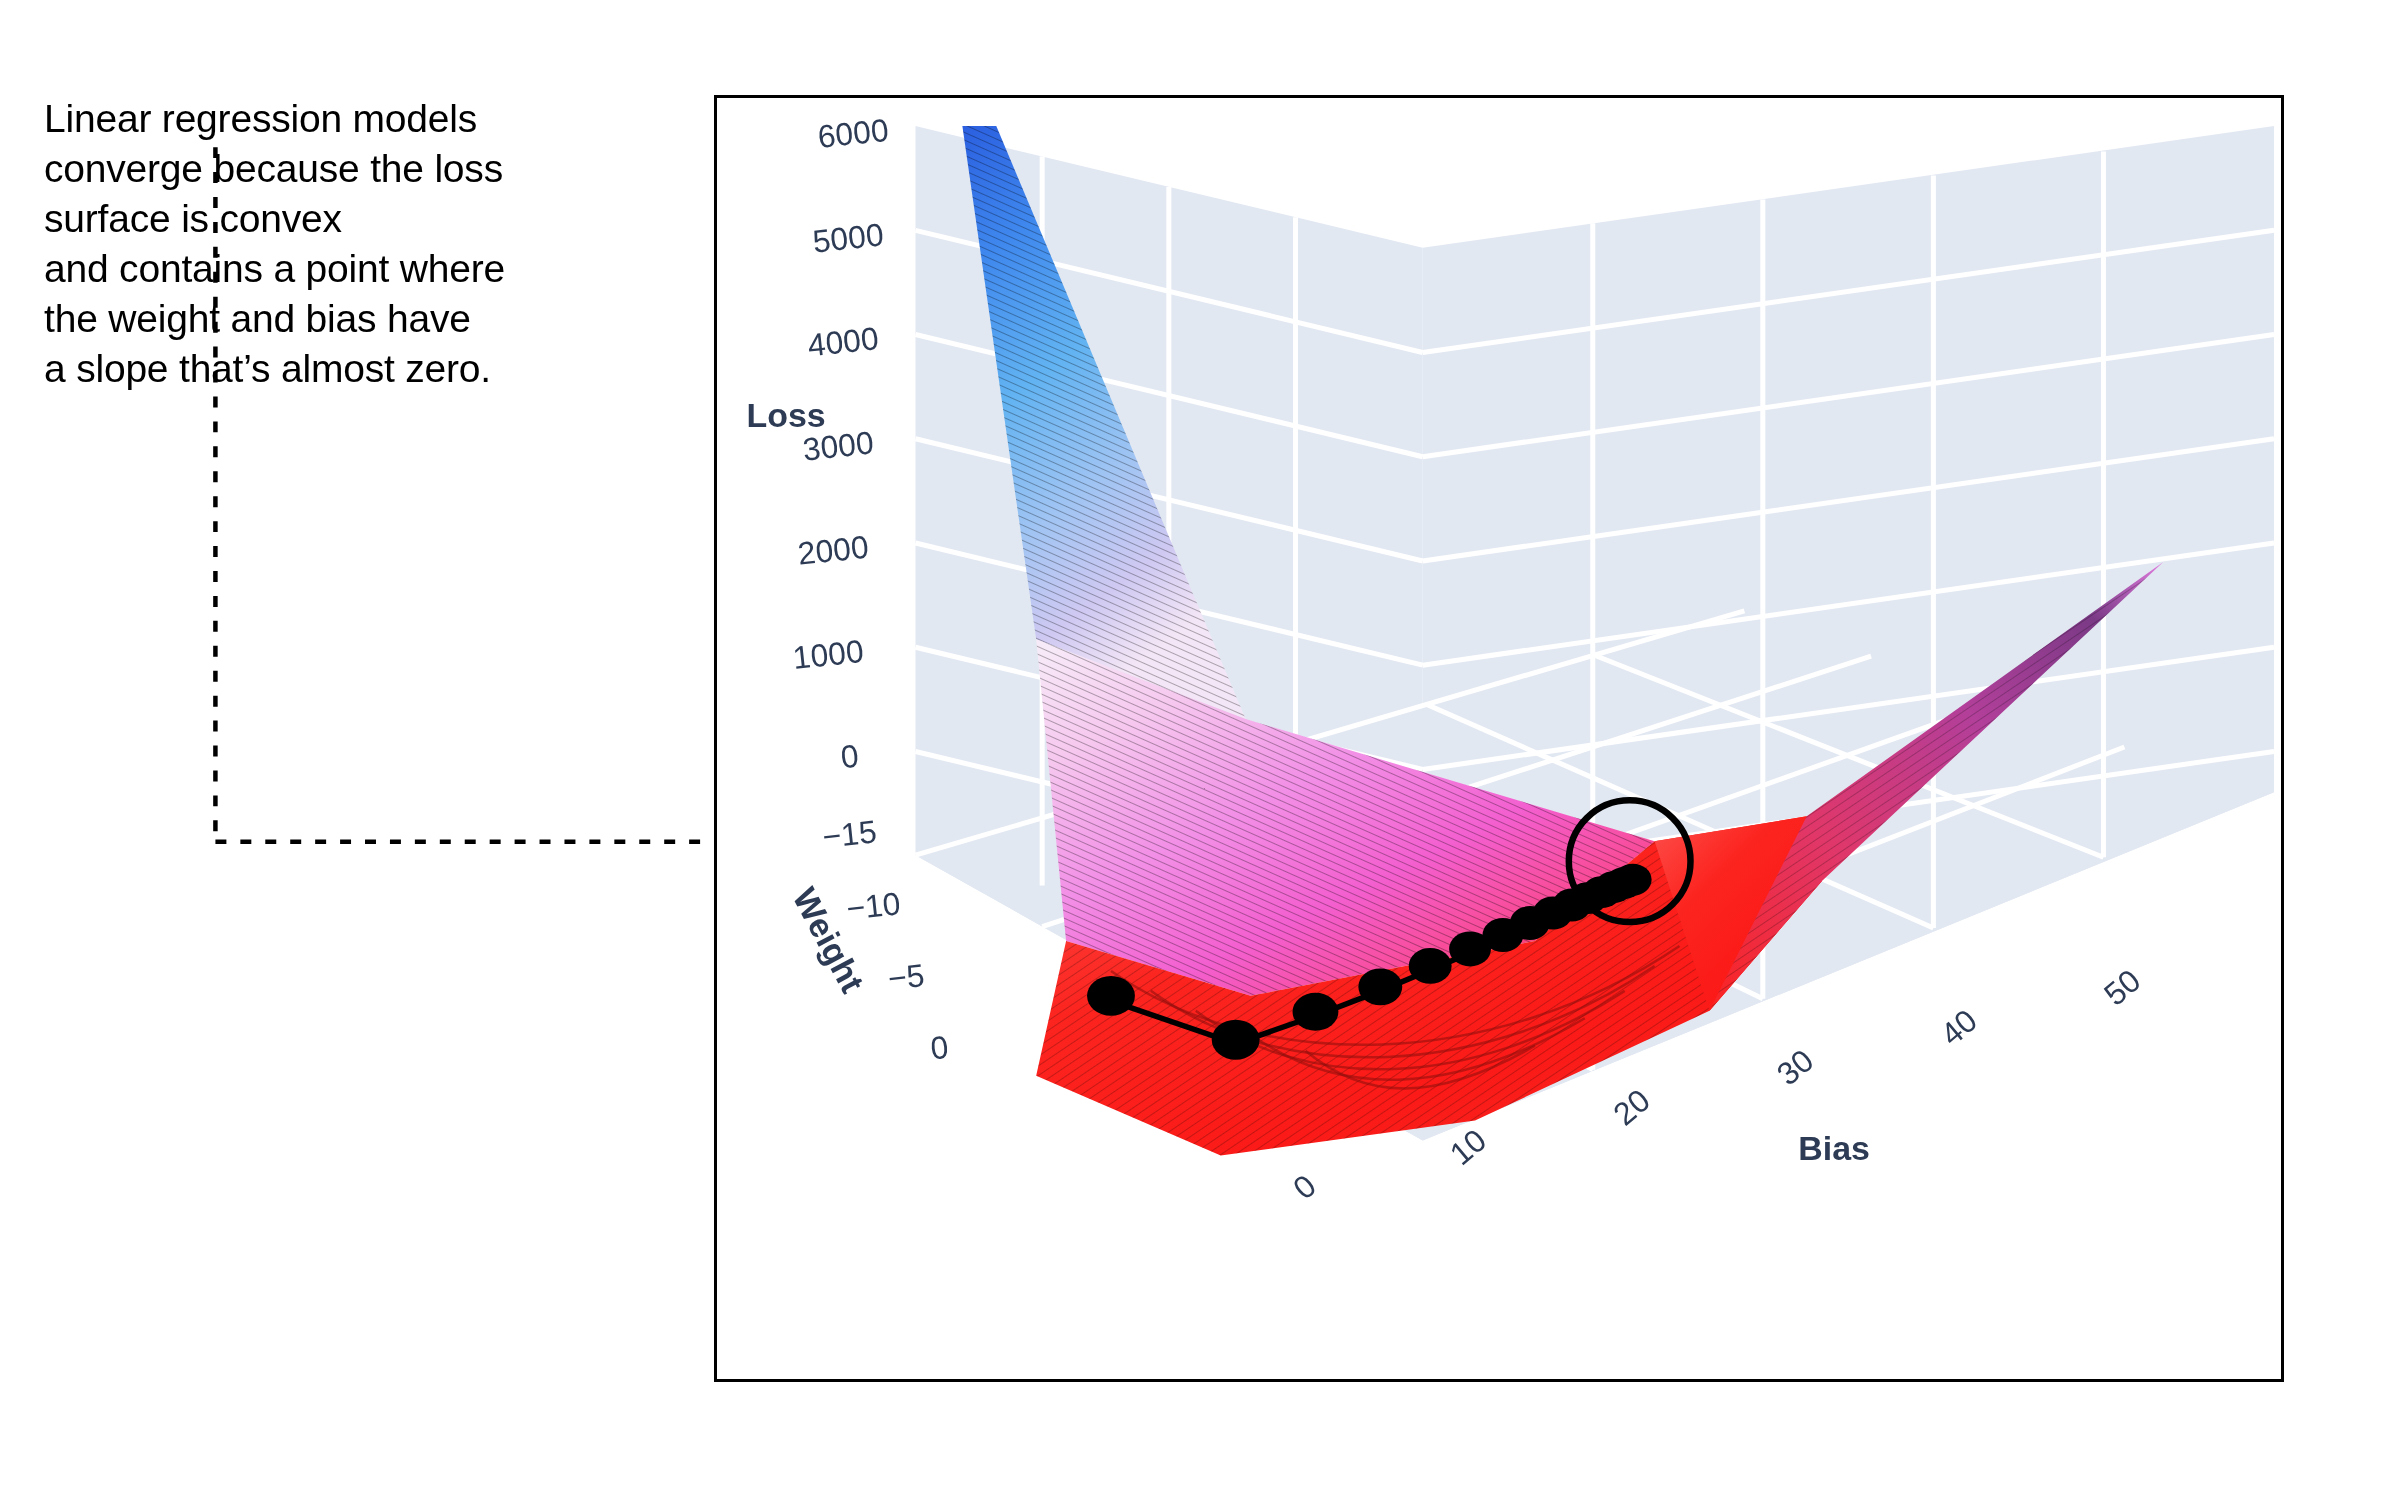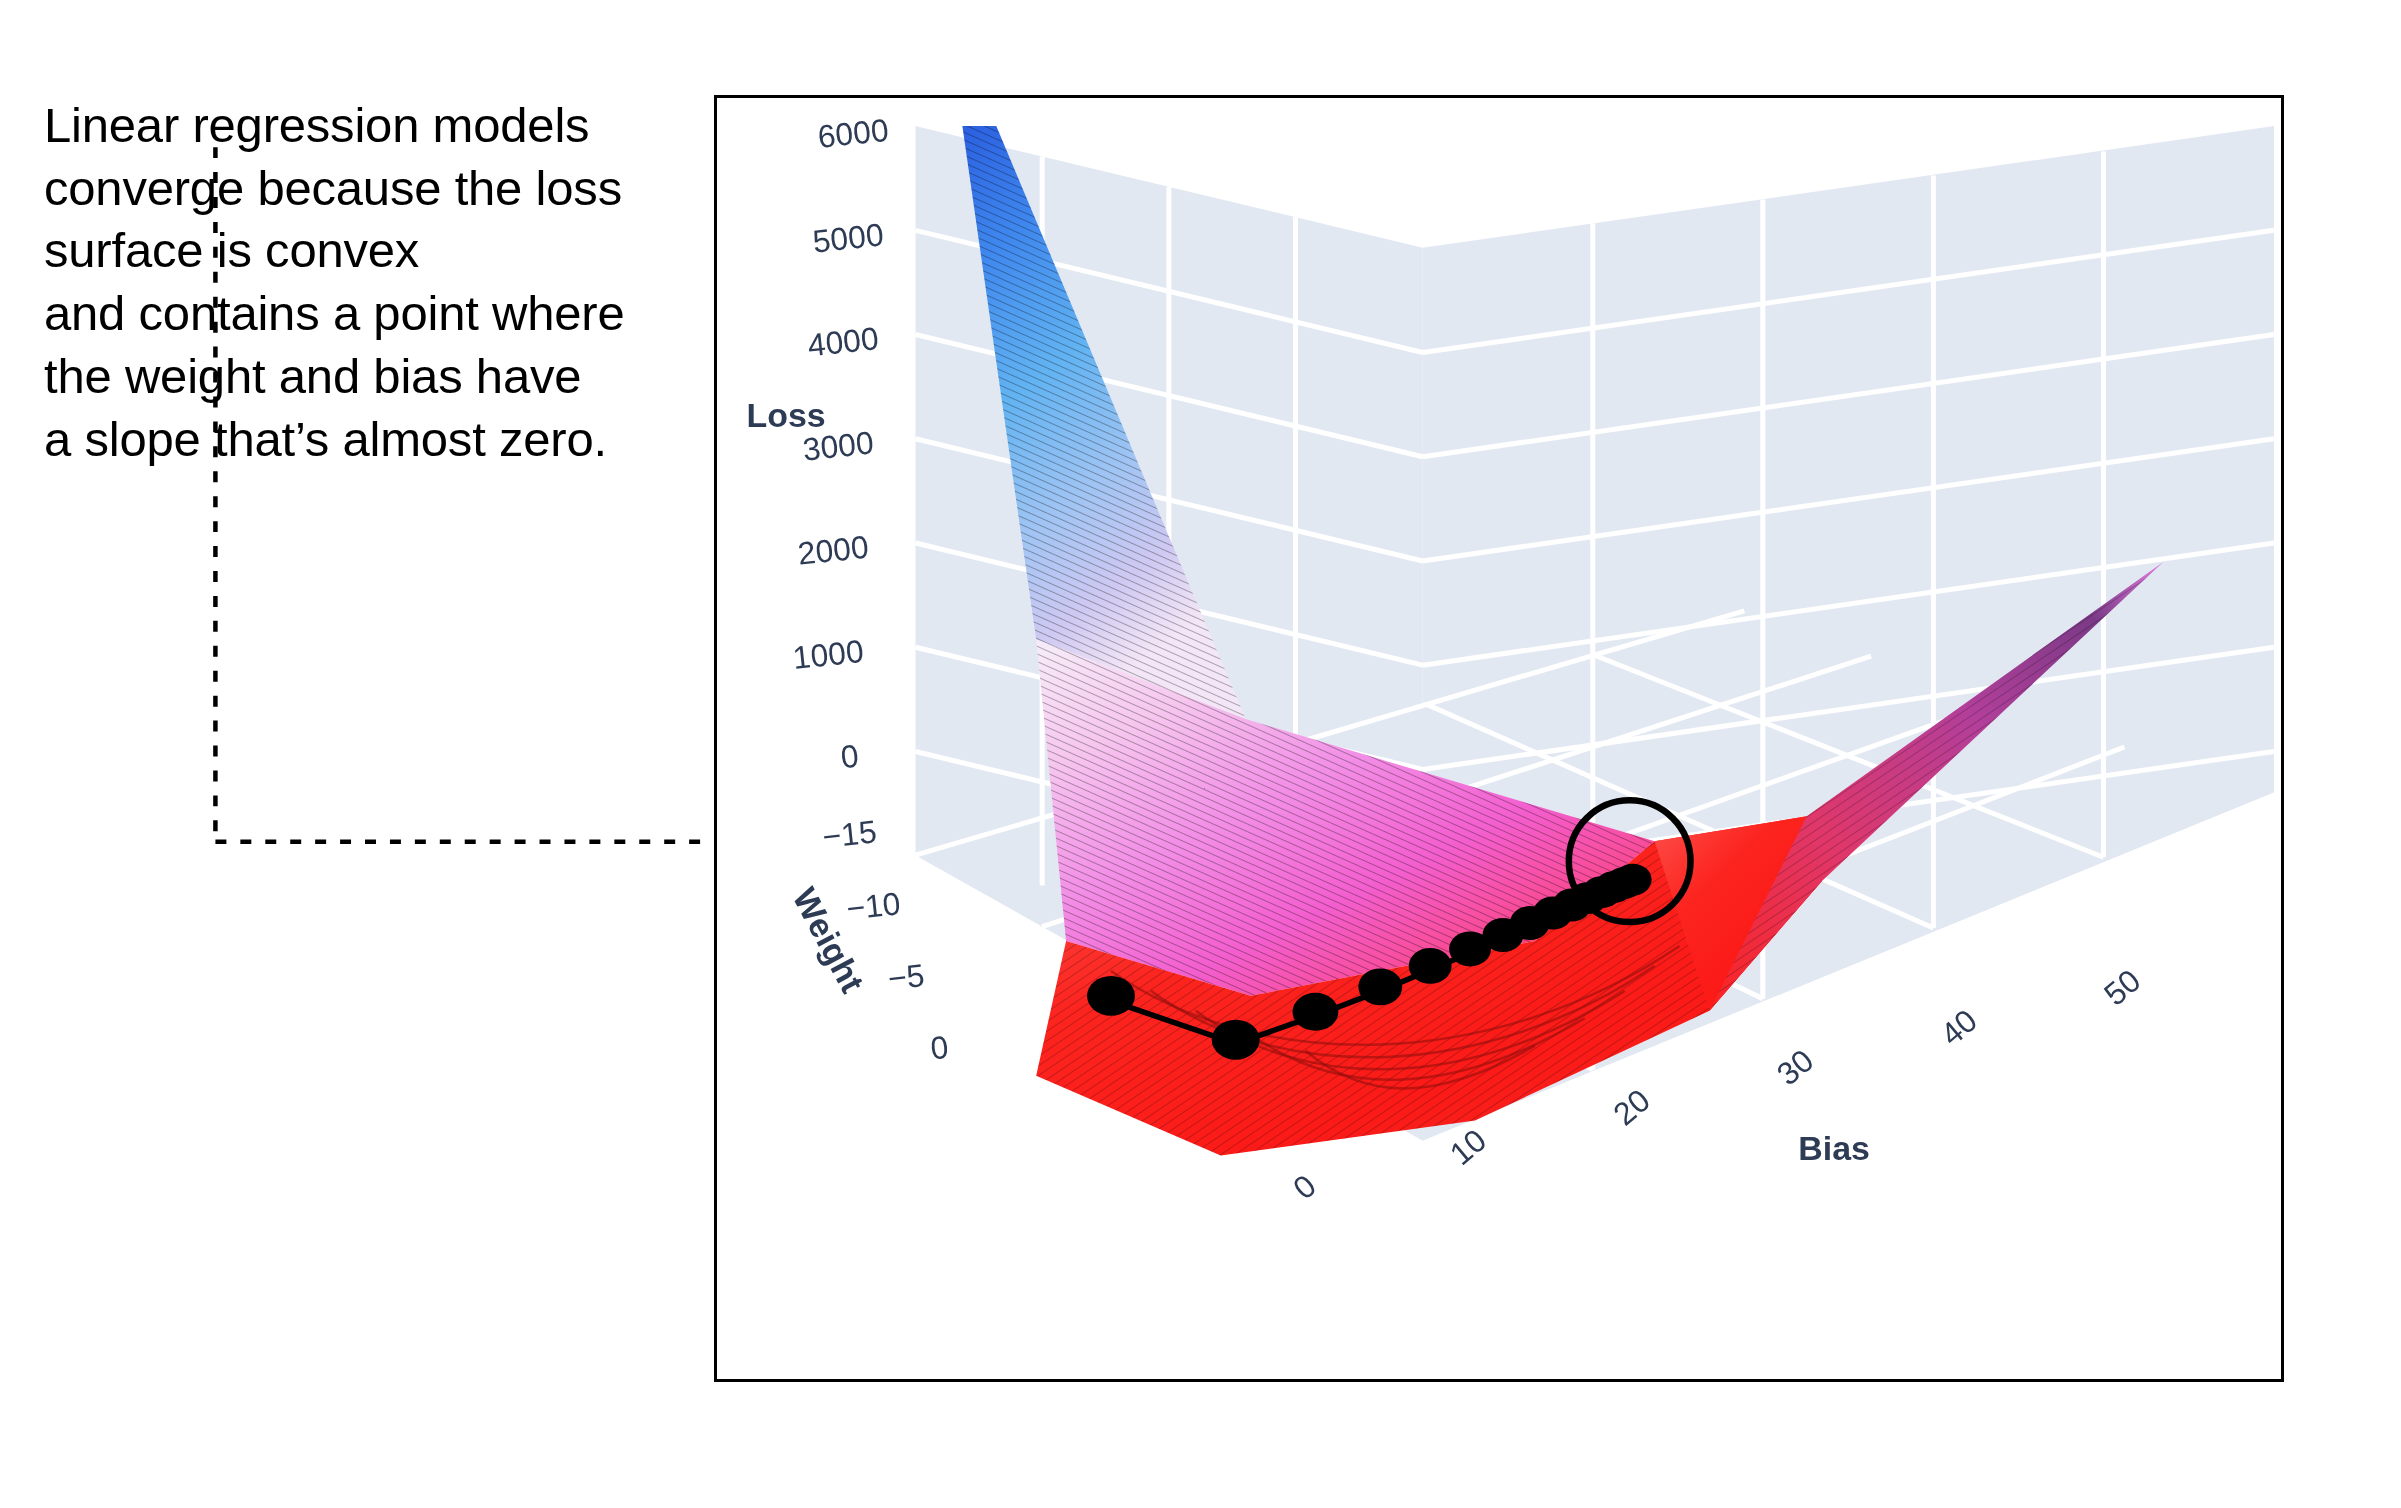--- a/index.html
+++ b/index.html
@@ -1,21 +1,21 @@
 <!DOCTYPE html>
 <html style="font-size:8px"><head>
 <meta charset="utf-8">
 <style>
   html,body{margin:0;padding:0;background:#ffffff;}
   body{width:2401px;height:1508px;position:relative;overflow:hidden;
        font-family:"Liberation Sans",sans-serif;}
 
   #annotation{
     position:absolute; left:44px; top:94px; width:623px;
-    font-size:49px; line-height:1.28; color:#000000;
+    font-size:39px; line-height:1.28; color:#000000;
     letter-spacing:-0.2px; white-space:pre-line;
   }
 
   #leader{position:absolute;left:0;top:0;width:2401px;height:1508px;pointer-events:none;}
 
   #plot-frame{
     position:absolute; left:714px; top:95px;
     width:1570px; height:1287px;
     border:3.5px solid #000000; background:#ffffff;
     box-sizing:border-box;

